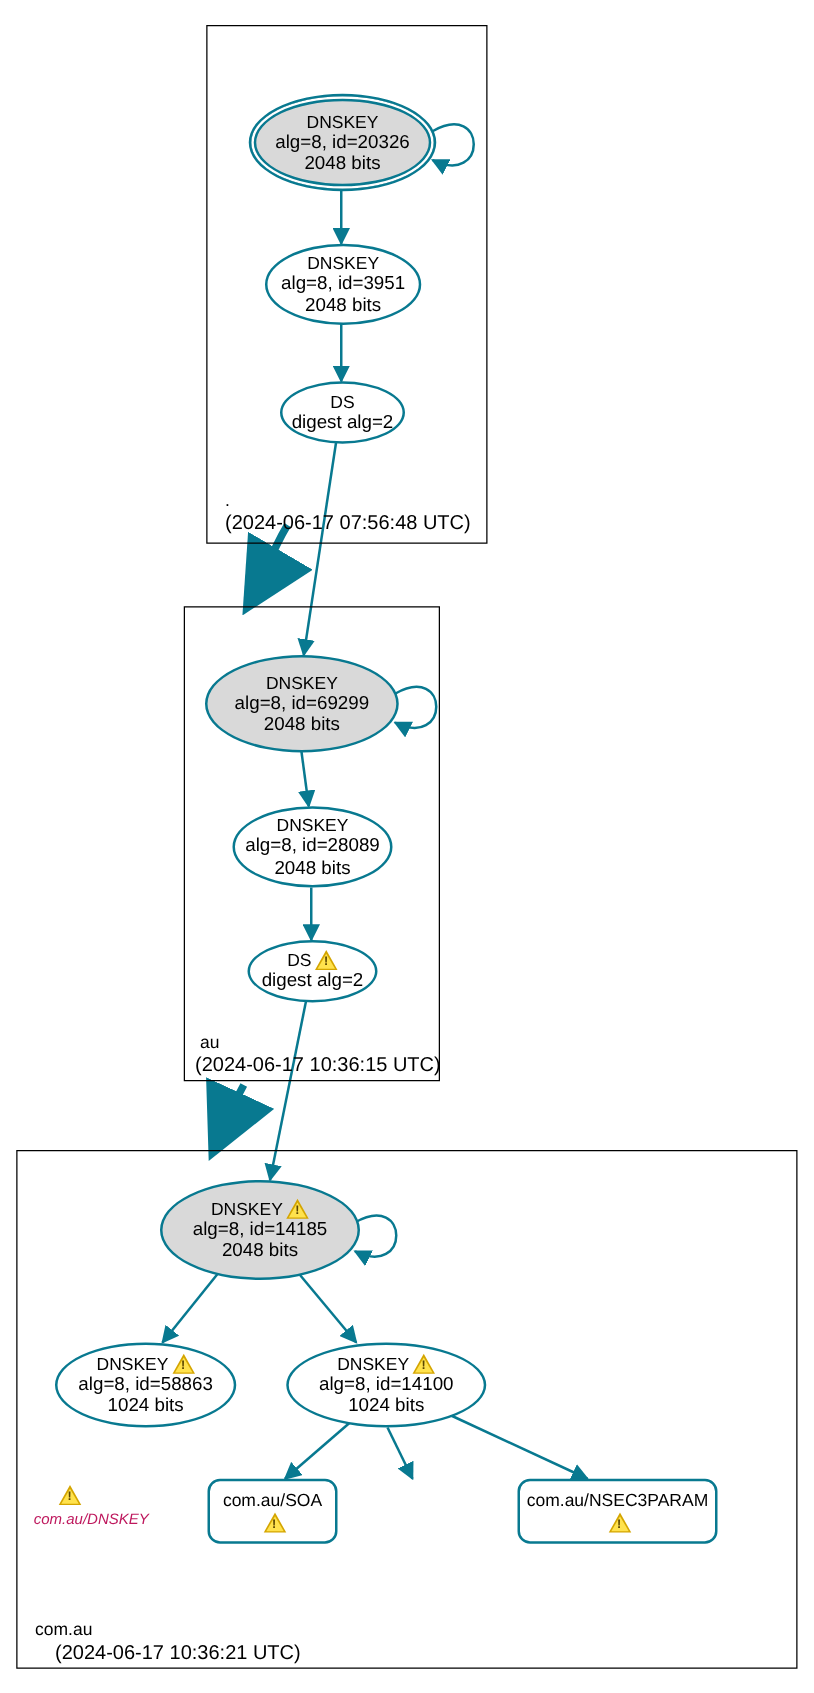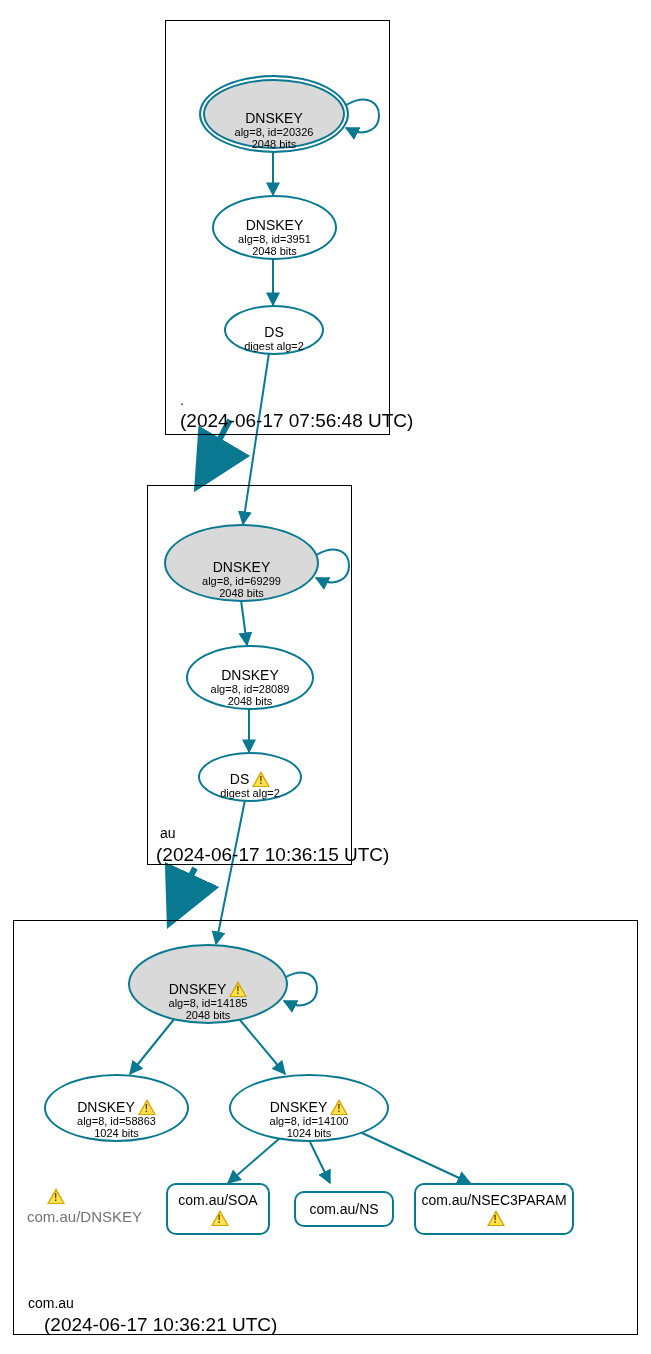--- a/index.html
+++ b/index.html
@@ -1,32 +1,32 @@
 <!DOCTYPE html>
 <html><head>
 <meta charset="utf-8">
 <style>
   html,body{margin:0;padding:0;background:#fff;font-family:"Helvetica Neue",Helvetica,Arial,sans-serif;font-size:13px;color:#000}
   .canvas{position:relative;width:651px;height:1354px}
   svg{position:absolute;left:0;top:0}
   .zone-box{position:absolute;border:1px solid #000;box-sizing:border-box}
   .zone-label{position:absolute;font-size:14px;color:#000;white-space:nowrap}
-  .zone-ts{position:absolute;font-size:19px;color:#000;white-space:nowrap}
-  .node{position:absolute;border:2px solid #087990;border-radius:50%;background:#fff;text-align:center;box-sizing:border-box;display:flex;flex-direction:column;justify-content:flex-end;align-items:center}
+  .zone-ts{position:absolute;font-size:16px;color:#000;white-space:nowrap}
+  .node{position:absolute;border:2px solid #087990;border-radius:50%;background:#fff;text-align:center;box-sizing:border-box;display:flex;flex-direction:column;justify-content:center;align-items:center}
   .node.ksk{background:#d9d9d9}
   .node.ksk.double{box-shadow:0 0 0 2px #fff inset,0 0 0 4px #087990 inset}
   .node .t1{font-size:14px}
-  .node .t2,.node .t3{font-size:11px;line-height:1.15}
+  .node .t2,.node .t3{font-size:15px;line-height:1.15}
   .rrnode{position:absolute;border:2px solid #087990;border-radius:10px;background:#fff;text-align:center;box-sizing:border-box;display:flex;flex-direction:column;justify-content:center;align-items:center;font-size:14px}
   .warn-icon{display:inline-block;width:18px;height:16px;position:relative;vertical-align:-3px;margin-left:3px}
   .warn-icon::before{content:"";position:absolute;left:0;top:0;border-left:9px solid transparent;border-right:9px solid transparent;border-bottom:16px solid #d4a500}
   .warn-icon::after{content:"";position:absolute;left:2px;top:3px;border-left:7px solid transparent;border-right:7px solid transparent;border-bottom:12px solid #ffe24d}
   .warn-bang{position:absolute;left:7px;top:4px;font-size:10px;font-weight:bold;color:#5a4500;z-index:2}
   .warn-free{position:absolute}
-  .ghost{position:absolute;font-size:15px;color:#737373}
+  .ghost{position:absolute;font-size:12px;font-style:italic;color:#be185d}
 </style>
 </head>
 <body>
 <div class="canvas">
 
 <svg width="651" height="1354">
   <defs>
     <marker id="ah" viewBox="0 0 10 10" refX="9" refY="5" markerWidth="7" markerHeight="7" orient="auto-start-reverse">
       <path d="M0,0 L10,5 L0,10 z" fill="#087990"></path>
     </marker>
@@ -123,23 +123,20 @@
   <span class="t2">alg=8, id=14100</span>
   <span class="t3">1024 bits</span>
 </div>
 
 <div class="rrnode" style="left:166px;top:1183px;width:104px;height:52px">
   <span>com.au/SOA</span>
   <span class="warn-icon" style="margin-top:2px">
         <span class="warn-bang">!</span>
       </span>
 </div>
-<div class="rrnode" style="left:294px;top:1191px;width:100px;height:36px">
-  <span>com.au/NS</span>
-</div>
 <div class="rrnode" style="left:414px;top:1183px;width:160px;height:52px">
   <span>com.au/NSEC3PARAM</span>
   <span class="warn-icon" style="margin-top:2px">
         <span class="warn-bang">!</span>
       </span>
 </div>
 
 <div class="warn-free" style="left:44px;top:1188px">
   <span class="warn-icon"><span class="warn-bang">!</span></span>
 </div>

